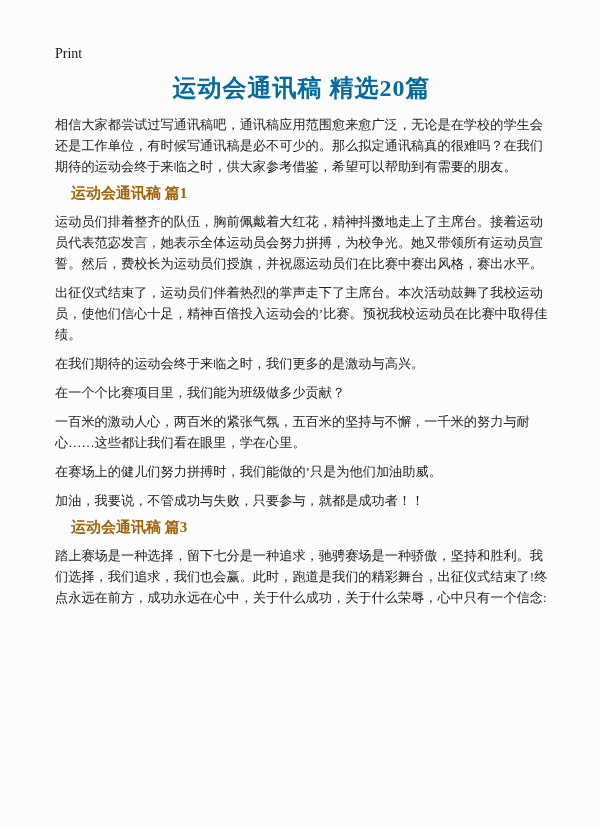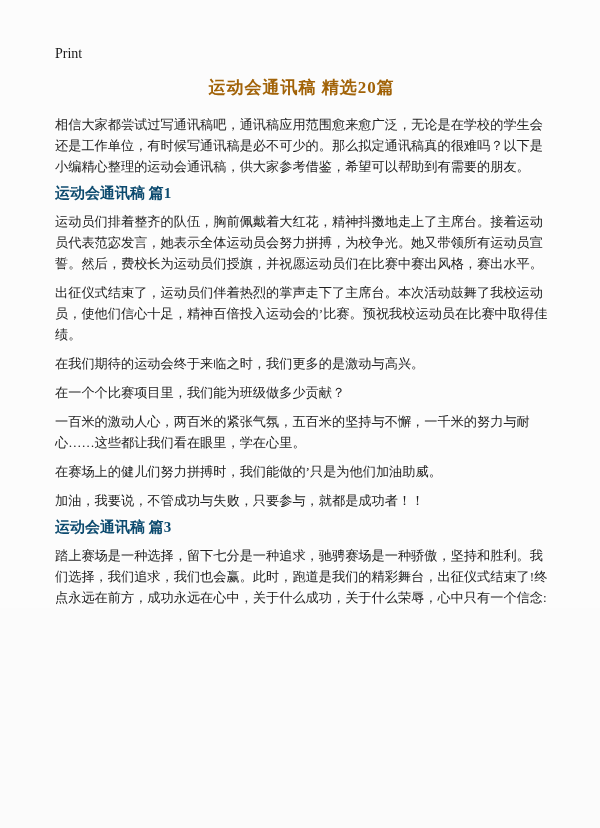--- a/index.html
+++ b/index.html
@@ -16,61 +16,61 @@
     color: #1e1e1e;
     overflow: hidden;
   }
   .print-link {
     font-size: 14px;
     line-height: 18px;
     color: #1a1a1a;
     display: inline-block;
   }
   h1.doc-title {
-    font-size: 17px;
+    font-size: 24px;
     font-weight: 700;
     text-align: center;
     margin: 12px 0 7px 0;
     line-height: 26px;
     letter-spacing: 1px;
-    color: #a16207;
+    color: #0369a1;
   }
   p.subtitle {
     font-size: 13.2px;
     margin: 15px 0 0 0;
     line-height: 21px;
   }
   p.body {
     font-size: 13.2px;
     line-height: 21px;
     margin: 8px 0 0 0;
     text-align: left;
     word-break: break-all;
     color: #222;
   }
   p.intro { margin-top: 13px; }
   h2.section {
     font-size: 15px;
     font-weight: 700;
-    margin: 6px 0 0 0;
+    margin: 6px 0 0 16px;
     line-height: 20px;
-    color: #0c4a6e;
+    color: #a16207;
   }
 </style>
 </head>
 <body>
 
 <div class="page">
 
   <span class="print-link">Print</span>
 
   <h1 class="doc-title">运动会通讯稿 精选20篇</h1>
 
 
-  <p class="body intro">相信大家都尝试过写通讯稿吧，通讯稿应用范围愈来愈广泛，无论是在学校的学生会还是工作单位，有时候写通讯稿是必不可少的。那么拟定通讯稿真的很难吗？以下是小编精心整理的运动会通讯稿，供大家参考借鉴，希望可以帮助到有需要的朋友。</p>
+  <p class="body intro">相信大家都尝试过写通讯稿吧，通讯稿应用范围愈来愈广泛，无论是在学校的学生会还是工作单位，有时候写通讯稿是必不可少的。那么拟定通讯稿真的很难吗？在我们期待的运动会终于来临之时，供大家参考借鉴，希望可以帮助到有需要的朋友。</p>
 
   <h2 class="section">运动会通讯稿 篇1</h2>
   <p class="body">运动员们排着整齐的队伍，胸前佩戴着大红花，精神抖擞地走上了主席台。接着运动员代表范宓发言，她表示全体运动员会努力拼搏，为校争光。她又带领所有运动员宣誓。然后，费校长为运动员们授旗，并祝愿运动员们在比赛中赛出风格，赛出水平。</p>
   <p class="body">出征仪式结束了，运动员们伴着热烈的掌声走下了主席台。本次活动鼓舞了我校运动员，使他们信心十足，精神百倍投入运动会的’比赛。预祝我校运动员在比赛中取得佳绩。</p>
 
   <p class="body">在我们期待的运动会终于来临之时，我们更多的是激动与高兴。</p>
   <p class="body">在一个个比赛项目里，我们能为班级做多少贡献？</p>
   <p class="body">一百米的激动人心，两百米的紧张气氛，五百米的坚持与不懈，一千米的努力与耐心……这些都让我们看在眼里，学在心里。</p>
   <p class="body">在赛场上的健儿们努力拼搏时，我们能做的’只是为他们加油助威。</p>
   <p class="body">加油，我要说，不管成功与失败，只要参与，就都是成功者！！</p>

